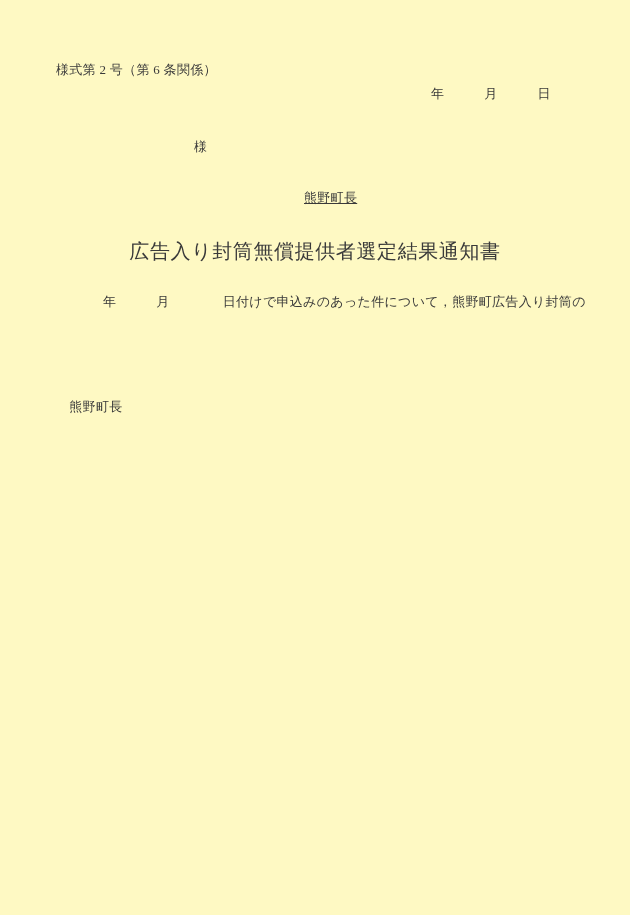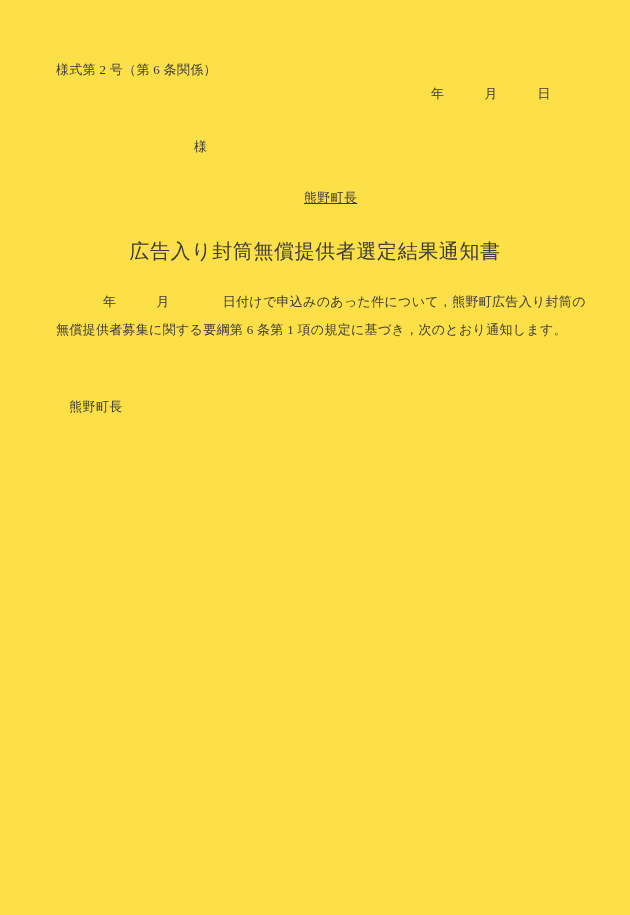--- a/index.html
+++ b/index.html
@@ -11,21 +11,21 @@
     height: 915px;
     background: #fcfcfc;
     font-family: "Liberation Serif", "DejaVu Serif", serif;
     color: #3a3a3a;
     overflow: hidden;
   }
   .page {
     position: relative;
     width: 630px;
     height: 915px;
-    background: #fde047;
+    background: #fef9c3;
   }
   .line {
     position: absolute;
     font-size: 13px;
     line-height: 1.15;
     white-space: pre;
     letter-spacing: 0.3px;
   }
   .form-number { left: 56px; top: 63px; }
   .date-line   { left: 431px; top: 87px; }
@@ -52,16 +52,15 @@
   <div class="line date-line">年　　　月　　　日</div>
 
   <div class="line addressee">様</div>
 
   <div class="line sender">熊野町長</div>
 
   <div class="line doc-title">広告入り封筒無償提供者選定結果通知書</div>
 
   <div class="line body1">年　　　月　　　　日付けで申込みのあった件について，熊野町広告入り封筒の</div>
 
-  <div class="line body2">無償提供者募集に関する要綱第 6 条第 1 項の規定に基づき，次のとおり通知します。</div>
 
   <div class="line result">　熊野町長</div>
 </div>
 
 </body></html>

